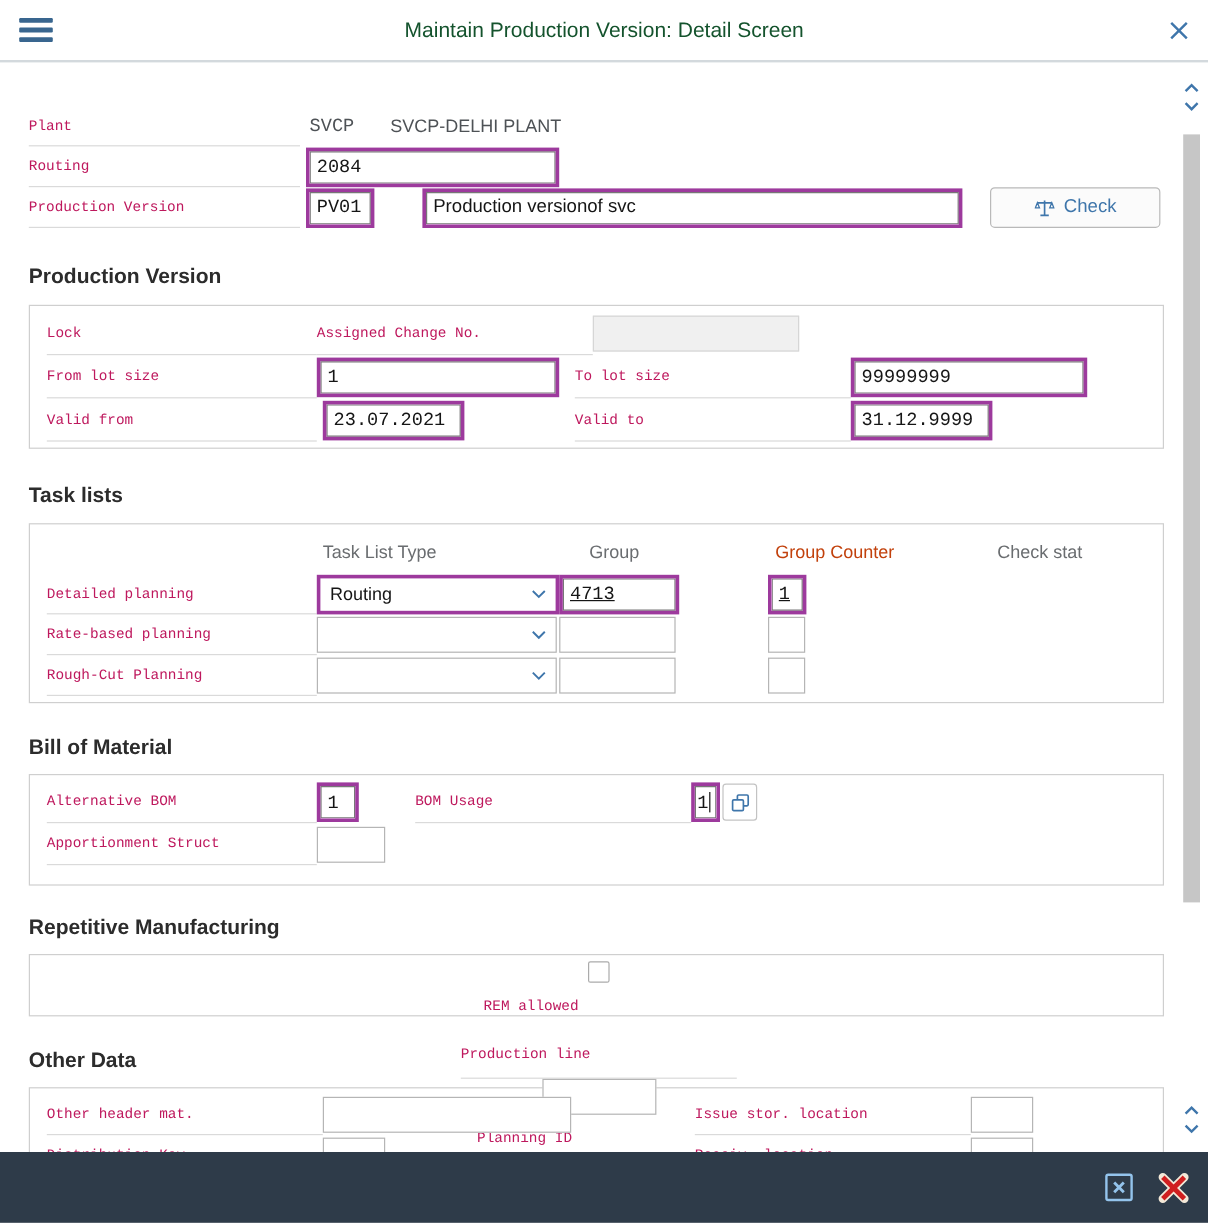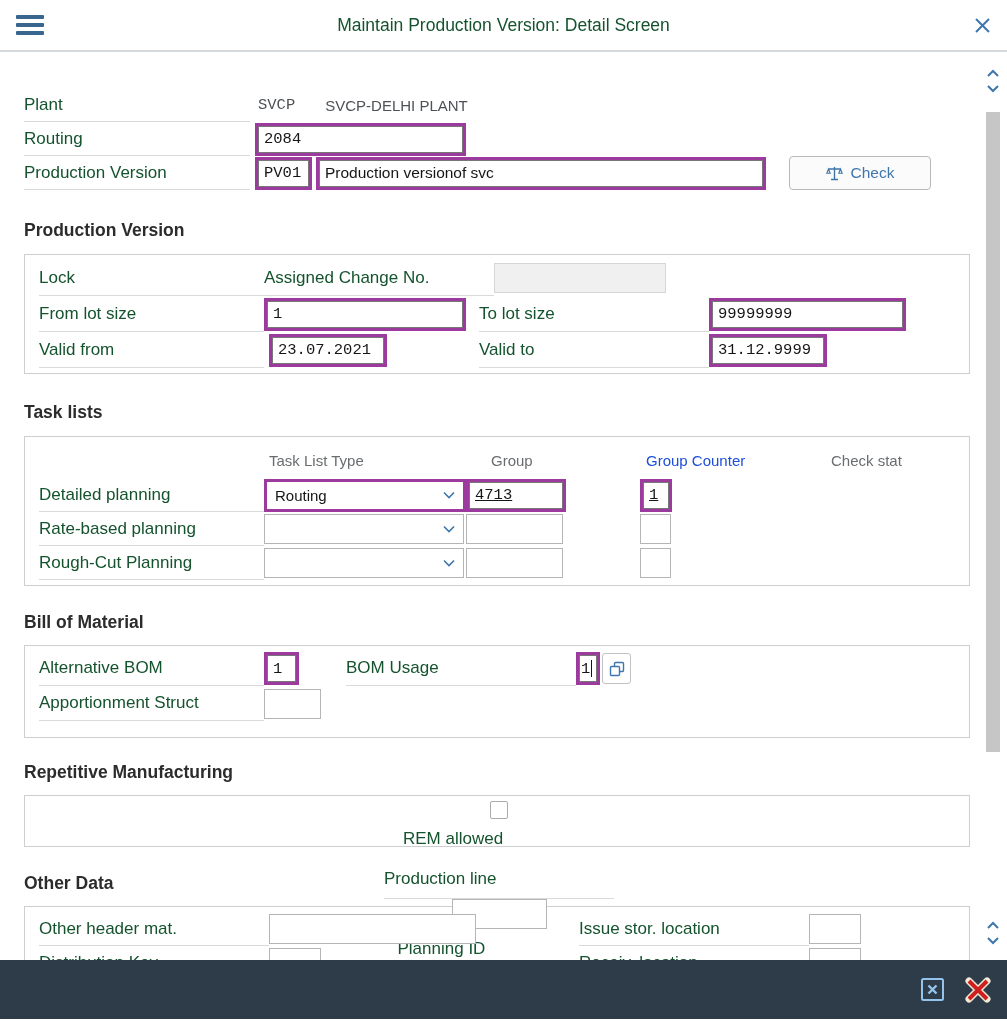--- a/index.html
+++ b/index.html
@@ -8,21 +8,21 @@
   
   .titlebar { height:52px; border-bottom:2px solid #d3d9dd; display:flex; align-items:center; position:relative; background:#fff; }
   .hamburger { width:28px; height:20px; margin-left:16px; display:flex; flex-direction:column; justify-content:space-between; cursor:pointer; }
   .hamburger div { height:4px; background:#39668f; border-radius:1px; }
   .title { position:absolute; left:0; right:0; text-align:center; font-size:17.5px; color:#14532d; pointer-events:none; }
   .closebtn { position:absolute; right:14px; top:14px; width:22px; height:22px; display:flex; align-items:center; justify-content:center; cursor:pointer; }
 
   
   .content { position:relative; height:908px; overflow:hidden; }
 
-  .lbl { color:#14532d; font-size:17px; border-bottom:1px solid #dadada; height:100%; display:flex; align-items:center; flex:none; }
+  .lbl { color:#be185d; font-size:12px; border-bottom:1px solid #dadada; height:100%; display:flex; align-items:center; flex:none;font-family:Liberation Mono, monospace; }
   .nolb { border-bottom:none; }
   .row { display:flex; align-items:center; height:34px; }
 
   .field { background:#fff; border:1px solid #b5b5b5; height:30px; display:flex; align-items:center; padding:0 6px;
            font-family:"Liberation Mono","DejaVu Sans Mono",monospace; font-size:15.5px; color:#151515; flex:none; }
   .field.sans { font-family:"Liberation Sans",sans-serif; }
   .field.purple { border:3px solid #9d3a9d; box-shadow: inset 0 0 0 1px #777; height:33px; }
   .field.disabled { background:#f0f0f0; border:1px solid #d6d6d6; }
   .underlined { text-decoration:underline; }
   .caret { width:1px; height:17px; background:#111; margin-left:1px; }
@@ -107,21 +107,21 @@
       <div class="lbl">Routing</div>
       <div class="field purple" style="width:211px; margin-left:5px;">
         <span>2084</span>
       </div>
     </div>
     <div class="row">
       <div class="lbl">Production Version</div>
       <div class="field purple" style="width:57px; margin-left:5px;">
         <span>PV01</span>
       </div>
-      <div class="field purple sans" style="width:450px; margin-left:4px;">
+      <div class="field purple sans" style="width:450px; margin-left:40px;">
         <span>Production versionof svc</span>
       </div>
       <div class="checkbtn" style="width:142px; margin-left:23px;">
         <svg width="17" height="17" viewBox="0 0 17 17">
           <path d="M8.5 2 V14 M5 14.5 H12 M2.5 4 H14.5" stroke="#3f76ab" stroke-width="1.4" fill="none"></path>
           <path d="M2.5 4 L0.8 8.2 H4.2 Z M14.5 4 L12.8 8.2 H16.2 Z" fill="none" stroke="#3f76ab" stroke-width="1.1"></path>
         </svg>
         <span>Check</span>
       </div>
     </div>
@@ -160,21 +160,21 @@
         <span>31.12.9999</span>
       </div>
     </div>
   </div>
 
   <h2 class="section-h" style="margin-top:28px; margin-bottom:13px;">Task lists</h2>
   <div class="box">
     <div class="row" style="height:36px; position:relative;">
       <span style="position:absolute; left:230px; color:#6a6d70; font-size:15px;">Task List Type</span>
       <span style="position:absolute; left:452px; color:#6a6d70; font-size:15px;">Group</span>
-      <span style="position:absolute; left:607px; color:#1d4ed8; font-size:15px;">Group Counter</span>
+      <span style="position:absolute; left:607px; color:#c2410c; font-size:15px;">Group Counter</span>
       <span style="position:absolute; left:792px; color:#6a6d70; font-size:15px;">Check stat</span>
     </div>
     <div class="row">
       <div class="lbl" style="width:225px;">Detailed planning</div>
       <div class="dropdown purple" style="width:202px;">
         <span>Routing</span>
         <svg width="12" height="8" viewBox="0 0 12 8">
             <path d="M1 1.5 L6 6.5 L11 1.5" stroke="#3f76ab" stroke-width="1.6" fill="none"></path>
           </svg>
       </div>

